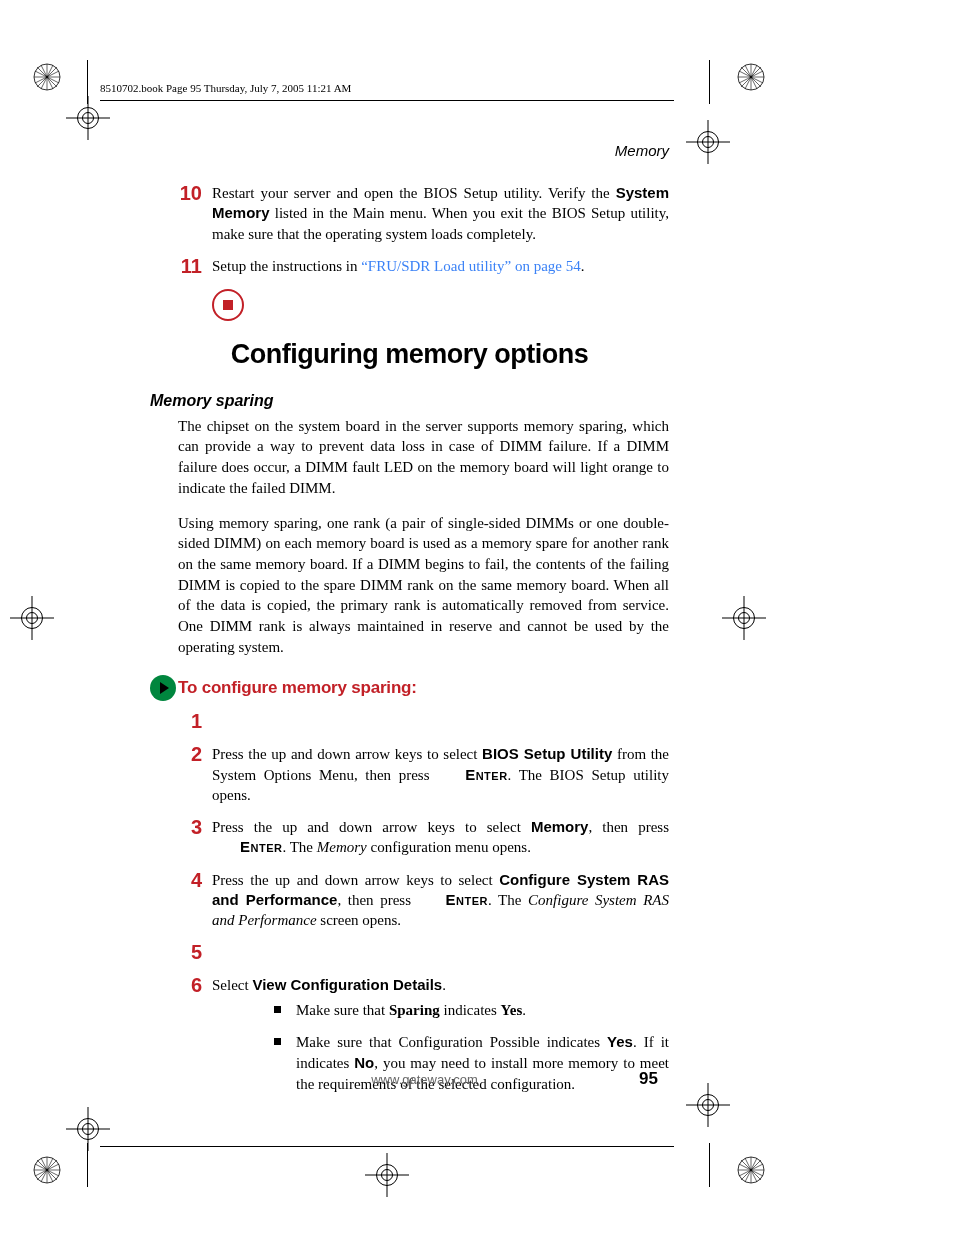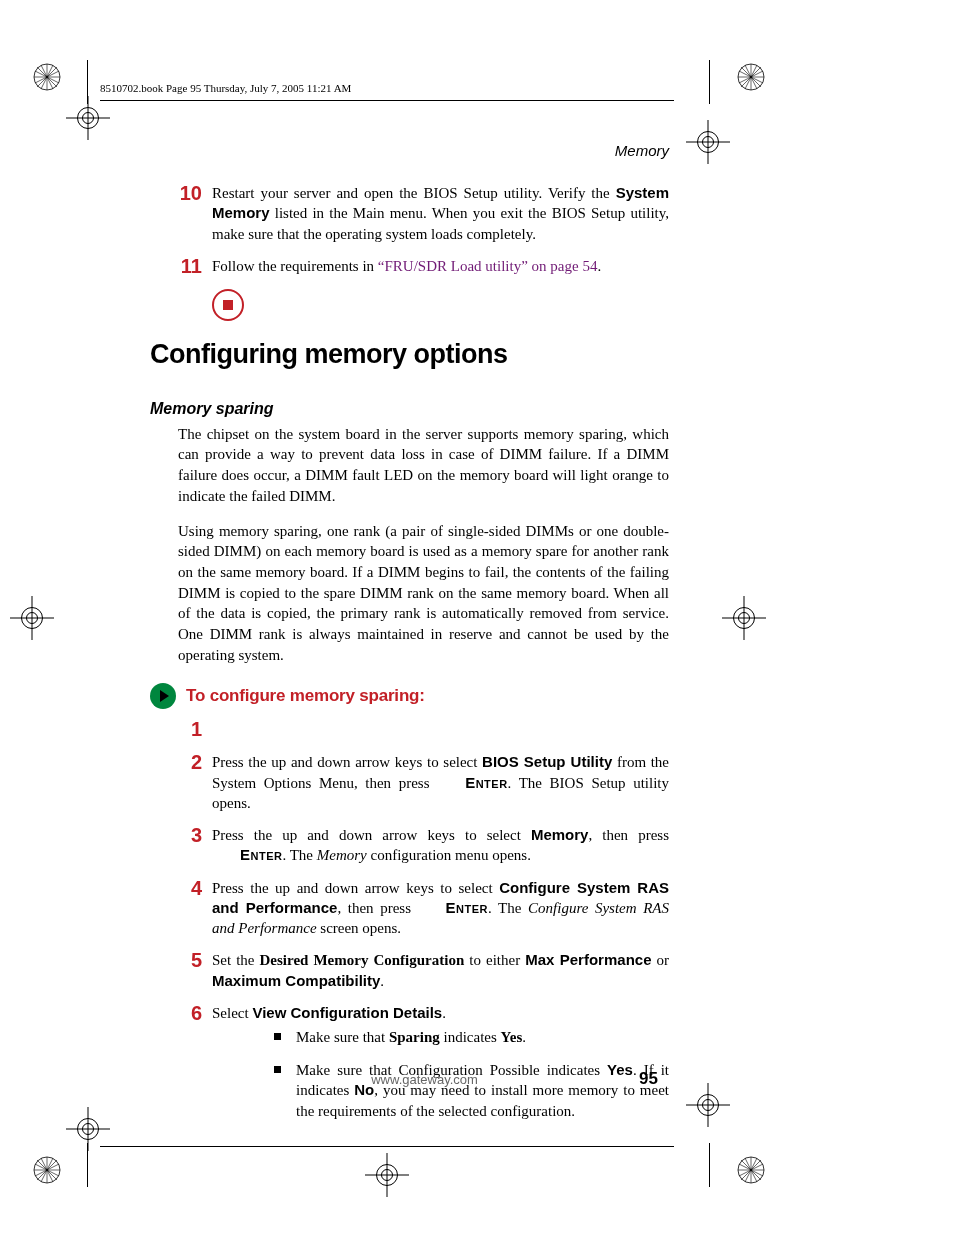--- a/index.html
+++ b/index.html
@@ -139,63 +139,64 @@
   }
   .step-body {
     flex: 1;
     font-size: 15px;
     line-height: 1.35;
     text-align: justify;
   }
   .step-body .bold { font-family: Helvetica, Arial, sans-serif; font-weight: bold; }
   .step-body .sc   { font-variant: small-caps; letter-spacing: 0.5px; padding-left: 28px; }
   .step-body .ital { font-style: italic; }
-  .step-body a.link { color: #701a75; text-decoration: none; }
+  .step-body a.link { color: #3b82f6; text-decoration: none; }
 
   .end-proc {
     margin: 6px 0 18px 62px;
     width: 28px; height: 28px;
     border: 2px solid #c22027;
     border-radius: 50%;
     display: flex;
     align-items: center;
     justify-content: center;
   }
   .end-proc .sq {
     width: 10px; height: 10px;
     background: #c22027;
   }
 
   h1.section {
     font-family: Helvetica, Arial, sans-serif;
     font-weight: 800;
     font-size: 27px;
     letter-spacing: -0.5px;
-    margin: 14px 0 30px 0;
+    margin: 14px 0 22px 0;
+    text-align: center;
   }
   h2.subhead {
     font-family: Helvetica, Arial, sans-serif;
     font-weight: 800;
     font-size: 16px;
     margin: 10px 0 6px 0;
     font-style: italic;
   }
 
   .body-para {
     margin-left: 28px;
     font-size: 15px;
     line-height: 1.38;
     text-align: justify;
     margin-bottom: 14px;
   }
 
   .proc-head {
     display: flex;
     align-items: center;
-    gap: 10px;
+    gap: 2px;
     margin: 18px 0 10px 0;
   }
   .proc-head .play {
     width: 26px; height: 26px;
     border-radius: 50%;
     background: #00863e;
     display: flex; align-items: center; justify-content: center;
     flex: 0 0 26px;
   }
   .proc-head .play .tri {
@@ -351,21 +352,21 @@
         <div class="step-num">10</div>
         <div class="step-body">
           <span>Restart your server and open the BIOS Setup utility. Verify the </span>
           <span class="bold">System Memory</span>
           <span> listed in the Main menu. When you exit the BIOS Setup utility, make sure that the operating system loads completely.</span>
         </div>
       </div>
       <div class="step">
         <div class="step-num">11</div>
         <div class="step-body">
-          <span>Follow the requirements in </span>
+          <span>Setup the instructions in </span>
           <a class="link">“FRU/SDR Load utility” on page 54</a><span>.</span>
         </div>
       </div>
     </div>
 
     <div class="end-proc">
         <div class="sq"></div>
       </div>
 
     <h1 class="section">Configuring memory options</h1>
@@ -410,28 +411,20 @@
         <div class="step-body">
           <span>Press the up and down arrow keys to select </span>
           <span class="bold">Configure System RAS and Performance</span><span>, then press </span>
           <span class="bold sc">Enter</span><span>. The </span>
           <span class="ital">Configure System RAS and Performance</span>
           <span> screen opens.</span>
         </div>
       </div>
       <div class="step">
         <div class="step-num">5</div>
-        <div class="step-body">
-          <span>Set the </span>
-          <b>Desired Memory Configuration</b>
-          <span> to either </span>
-          <span class="bold">Max Performance</span>
-          <span> or </span>
-          <span class="bold">Maximum Compatibility</span><span>.</span>
-        </div>
       </div>
       <div class="step">
         <div class="step-num">6</div>
         <div class="step-body">
           <span>Select </span>
           <span class="bold">View Configuration Details</span><span>.</span>
           <ul class="bullets">
             <li>
               <span>Make sure that </span>
               <b>Sparing</b>

